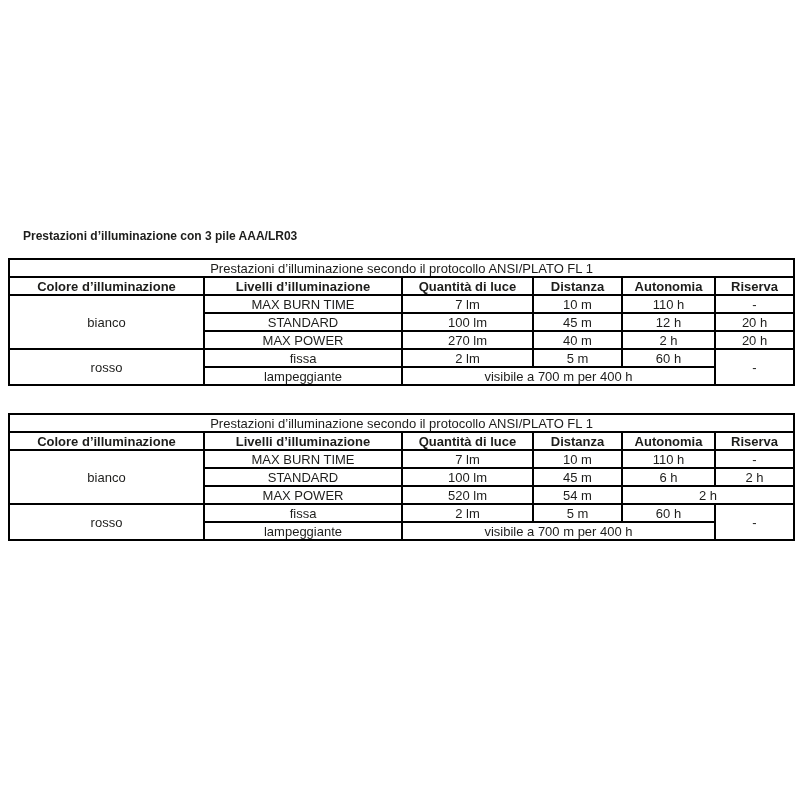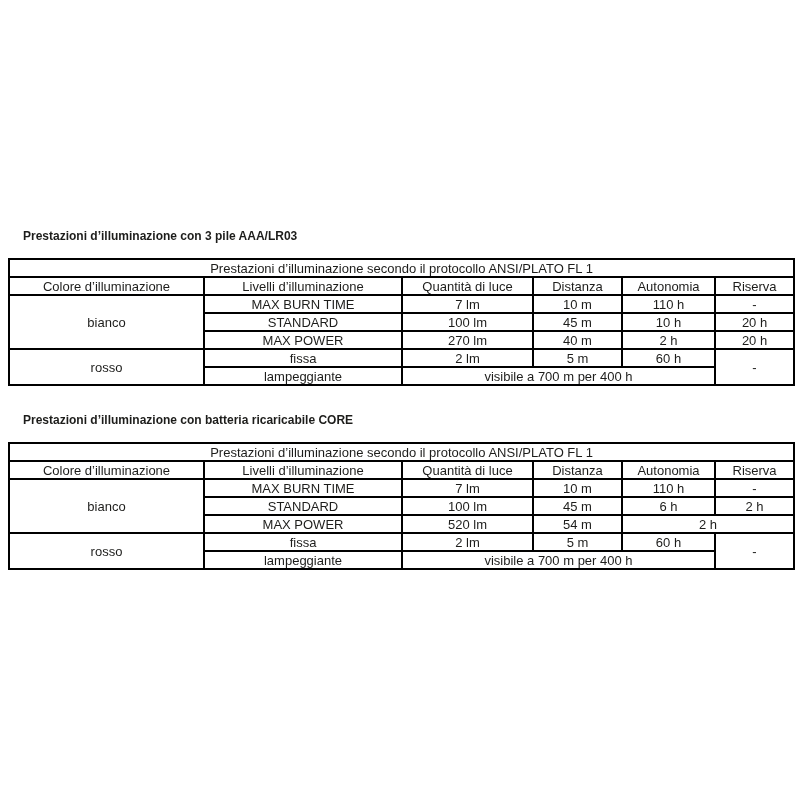--- a/index.html
+++ b/index.html
@@ -40,21 +40,21 @@
   table.perf-table th {
     border: 2px solid #000000;
     padding: 1px 3px;
     height: 14px;
     line-height: 13px;
     vertical-align: middle;
     overflow: hidden;
     white-space: nowrap;
   }
   table.perf-table th {
-    font-weight: normal;
+    font-weight: bold;
     margin-top: 40px;
   }
   table.perf-table td {
     font-weight: normal;
   }
 </style>
 </head>
 <body>
 
 <div class="content">
@@ -87,21 +87,21 @@
           <td>MAX BURN TIME</td>
           <td>7 lm</td>
           <td>10 m</td>
           <td>110 h</td>
           <td>-</td>
         </tr>
         <tr>
           <td>STANDARD</td>
           <td>100 lm</td>
           <td>45 m</td>
-          <td>10 h</td>
+          <td>12 h</td>
           <td>20 h</td>
         </tr>
         <tr>
           <td>MAX POWER</td>
           <td>270 lm</td>
           <td>40 m</td>
           <td>2 h</td>
           <td>20 h</td>
         </tr>
         <tr>
@@ -114,21 +114,20 @@
         </tr>
         <tr>
           <td>lampeggiante</td>
           <td colspan="3">visibile a 700 m per 400 h</td>
         </tr>
       </tbody>
     </table>
   </div>
 
   <div>
-    <p class="section-heading">Prestazioni d’illuminazione con batteria ricaricabile CORE</p>
     <table class="perf-table">
       <colgroup>
         <col style="width:195px">
           <col style="width:198px">
           <col style="width:131px">
         <col style="width:89px">
           <col style="width:93px">
           <col style="width:79px">
       </colgroup>
       <tbody>

